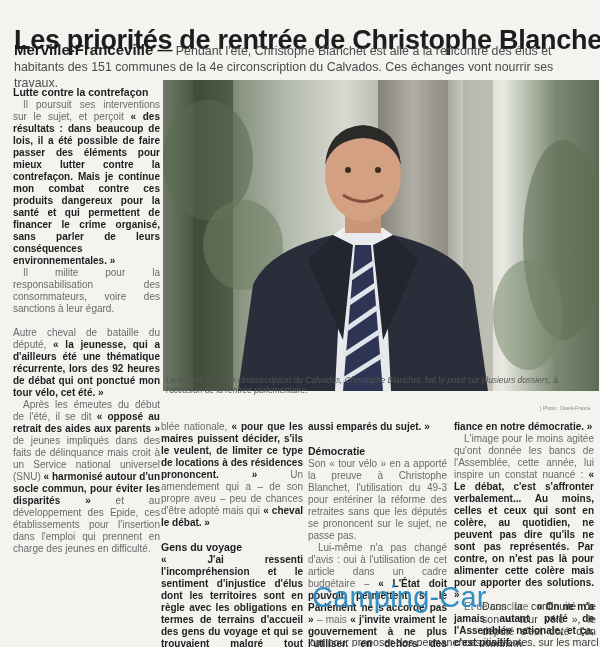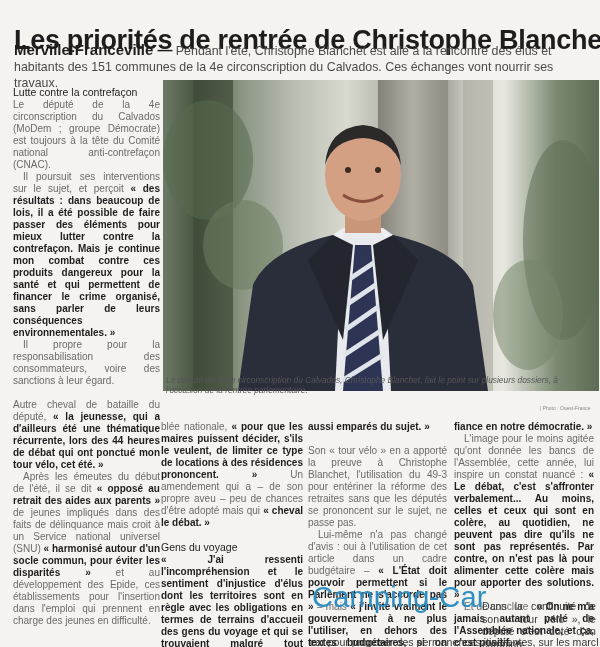--- a/index.html
+++ b/index.html
@@ -18,21 +18,21 @@
     font-size:12.4px; line-height:16px; color:#4a4a4a;
   }
   .lede b { color:#1d1d1d; font-size:15px; }
   .col {
     position:absolute; font-size:10px; line-height:12px; color:#6a6a6a;
     text-align:justify; hyphens:auto;
   }
   .col p { margin:0; }
   .col p.indent { text-indent:10px; }
   .col .q { color:#1e1e1e; font-weight:bold; }
-  .col h3 { margin:0; font-size:10.5px; line-height:13px; color:#1d1d1d; font-weight:normal; }
+  .col h3 { margin:0; font-size:10.5px; line-height:13px; color:#1d1d1d; font-weight:bold; }
   .col .gap { height:12px; }
   .c1 { left:13px; top:86px; width:147px; }
   .c2 { left:161px; top:421px; width:142px; }
   .c3 { left:308px; top:421px; width:139px; }
   .c4 { left:454px; top:421px; width:140px; }
   .photo {
     position:absolute; left:163px; top:80px; width:436px; height:311px; overflow:hidden;
     background:linear-gradient(90deg,#6d7a66 0%,#46543f 8%,#8a9582 18%,#b9beb2 30%,#d8d9cf 42%,#8c8c84 62%,#cfd0c6 70%,#e9e9e2 78%,#7c8a74 90%,#5d6b55 100%);
   }
   .photo .trunk { position:absolute; top:0; bottom:0; }
@@ -60,25 +60,24 @@
 </style>
 </head>
 <body>
 
 <h1 class="headline">Les priorités de rentrée de Christophe Blanchet</h1>
 
 <div class="lede"><b>Merville-Franceville —</b><span> Pendant l'été, Christophe Blanchet est allé à la rencontre des élus et habitants des 151 communes de la 4e circonscription du Calvados. Ces échanges vont nourrir ses travaux.</span></div>
 
 <div class="col c1">
   <h3>Lutte contre la contrefaçon</h3>
-  <p>Le député de la 4e circonscription du Calvados (MoDem ; groupe Démocrate) est toujours à la tête du Comité national anti-contrefaçon (CNAC).</p>
   <p class="indent"><span>Il poursuit ses interventions sur le sujet, et perçoit </span><span class="q">« des résultats : dans beaucoup de lois, il a été possible de faire passer des éléments pour mieux lutter contre la contrefaçon. Mais je continue mon combat contre ces produits dangereux pour la santé et qui permettent de financer le crime organisé, sans parler de leurs conséquences environnementales. »</span></p>
-  <p class="indent">Il propre pour la responsabilisation des consommateurs, voire des sanctions à leur égard.</p>
+  <p class="indent">Il milite pour la responsabilisation des consommateurs, voire des sanctions à leur égard.</p>
   <div class="gap"></div>
-  <p><span>Autre cheval de bataille du député, </span><span class="q">« la jeunesse, qui a d'ailleurs été une thématique récurrente, lors des 44 heures de débat qui ont ponctué mon tour vélo, cet été. »</span></p>
+  <p><span>Autre cheval de bataille du député, </span><span class="q">« la jeunesse, qui a d'ailleurs été une thématique récurrente, lors des 92 heures de débat qui ont ponctué mon tour vélo, cet été. »</span></p>
   <p class="indent"><span>Après les émeutes du début de l'été, il se dit </span><span class="q">« opposé au retrait des aides aux parents »</span><span> de jeunes impliqués dans des faits de délinquance mais croit à un Service national universel (SNU) </span><span class="q">« harmonisé autour d'un socle commun, pour éviter les disparités »</span><span> et au développement des Epide, ces établissements pour l'insertion dans l'emploi qui prennent en charge des jeunes en difficulté.</span></p>
   <div class="gap"></div>
 
 </div>
 
 <div class="photo">
   <div class="trunk" style="left:30px;width:40px;background:#3f4a38;opacity:.7"></div>
   <div class="trunk" style="left:215px;width:70px;background:linear-gradient(90deg,#7a776d,#b5b2a8,#8d8a80);opacity:.85"></div>
   <div class="trunk" style="left:300px;width:30px;background:#a9a79d;opacity:.6"></div>
   <div class="leaf" style="left:0;top:20px;width:90px;height:120px;background:#586a50"></div>
@@ -114,20 +113,21 @@
 <div class="col c2">
   <p><span>blée nationale, </span><span class="q">« pour que les maires puissent décider, s'ils le veulent, de limiter ce type de locations à des résidences prononcent. »</span><span> Un amendement qui a – de son propre aveu – peu de chances d'être adopté mais qui </span><span class="q">« cheval le débat. »</span></p>
   <div class="gap"></div>
   <h3>Gens du voyage</h3>
   <p><span class="q">« J'ai ressenti l'incompréhension et le sentiment d'injustice d'élus dont les territoires sont en règle avec les obligations en termes de terrains d'accueil des gens du voyage et qui se trouvaient malgré tout confrontés à des installations intempestives ou à l'achat de terrains pour permettre des rassemblements »</span></p>
 </div>
 
 <div class="col c3">
   <p class="q">aussi emparés du sujet. »</p>
   <div class="gap"></div>
+  <h3>Démocratie</h3>
   <p>Son « tour vélo » en a apporté la preuve à Christophe Blanchet, l'utilisation du 49-3 pour entériner la réforme des retraites sans que les députés se prononcent sur le sujet, ne passe pas.</p>
   <p class="indent"><span>Lui-même n'a pas changé d'avis : oui à l'utilisation de cet article dans un cadre budgétaire – </span><span class="q">« L'État doit pouvoir permettent si le Parlement ne s'accorde pas »</span><span> – mais </span><span class="q">« j'invite vraiment le gouvernement à ne plus l'utiliser, en dehors des textes budgétaires, si on veut redonner con-</span></p>
 </div>
 
 <div class="col c4">
   <p class="q">fiance en notre démocratie. »</p>
   <p class="indent"><span>L'image pour le moins agitée qu'ont donnée les bancs de l'Assemblée, cette année, lui inspire un constat nuancé : </span><span class="q">« Le débat, c'est s'affronter verbalement... Au moins, celles et ceux qui sont en colère, au quotidien, ne peuvent pas dire qu'ils ne sont pas représentés. Par contre, on n'est pas là pour alimenter cette colère mais pour apporter des solutions. »</span></p>
   <p class="indent"><span>Et de conclure : </span><span class="q">« On ne m'a jamais autant parlé de l'Assemblée nationale, et ça, c'est positif. »</span></p>
 
 </div>

